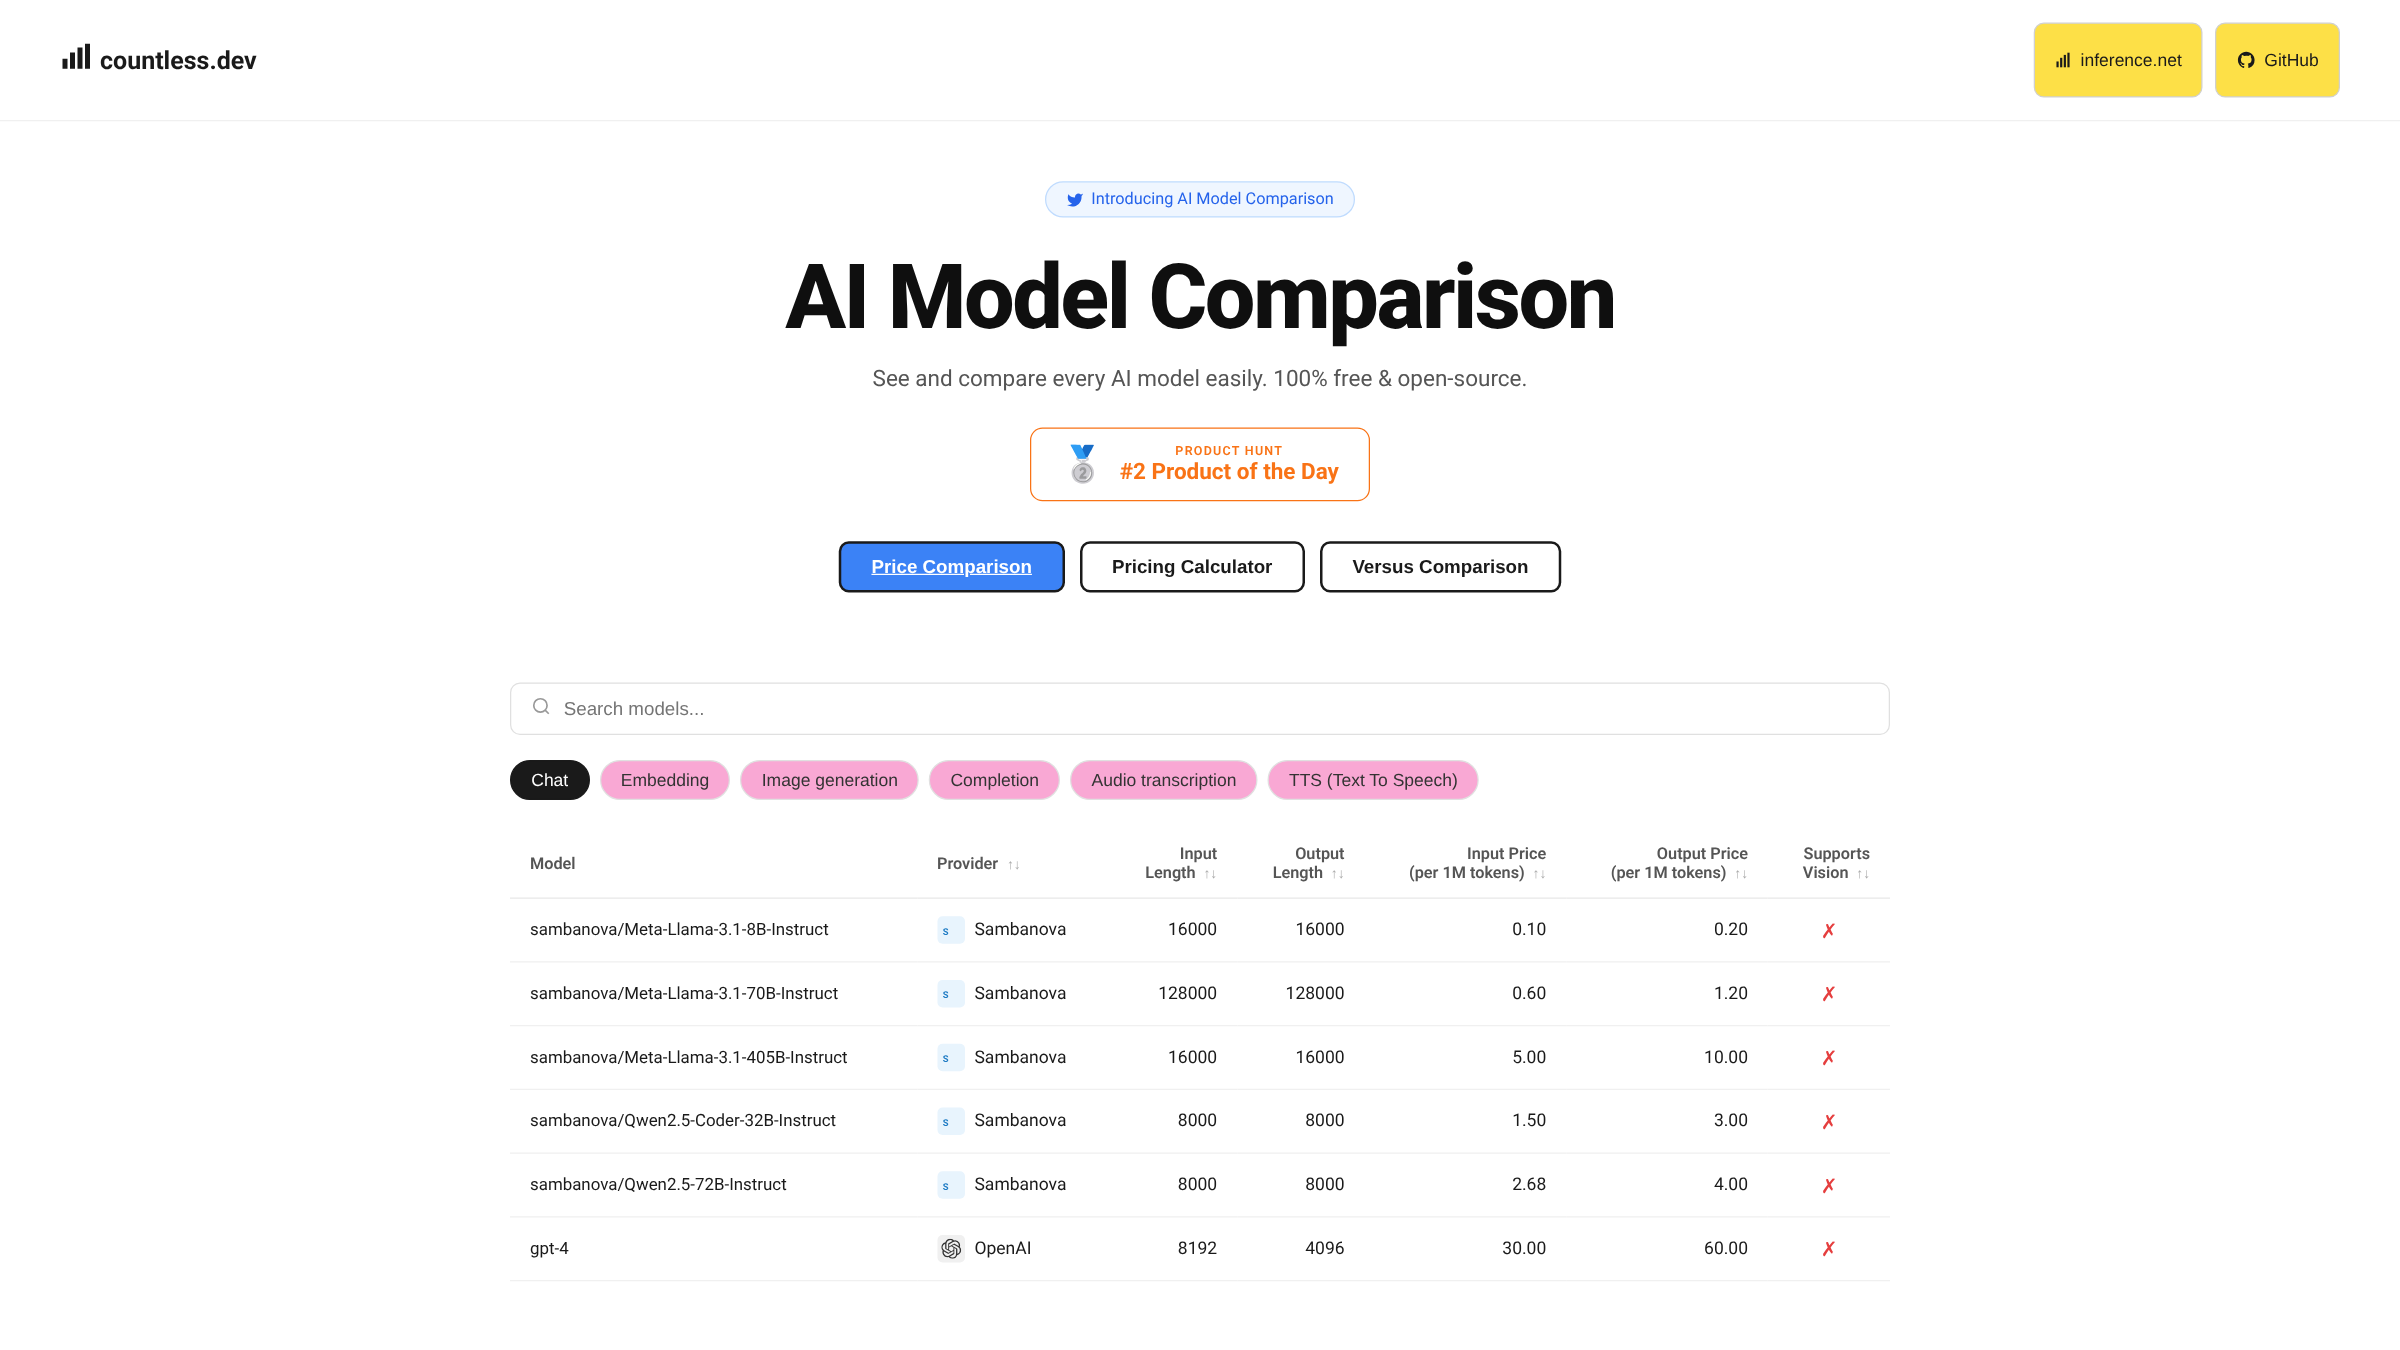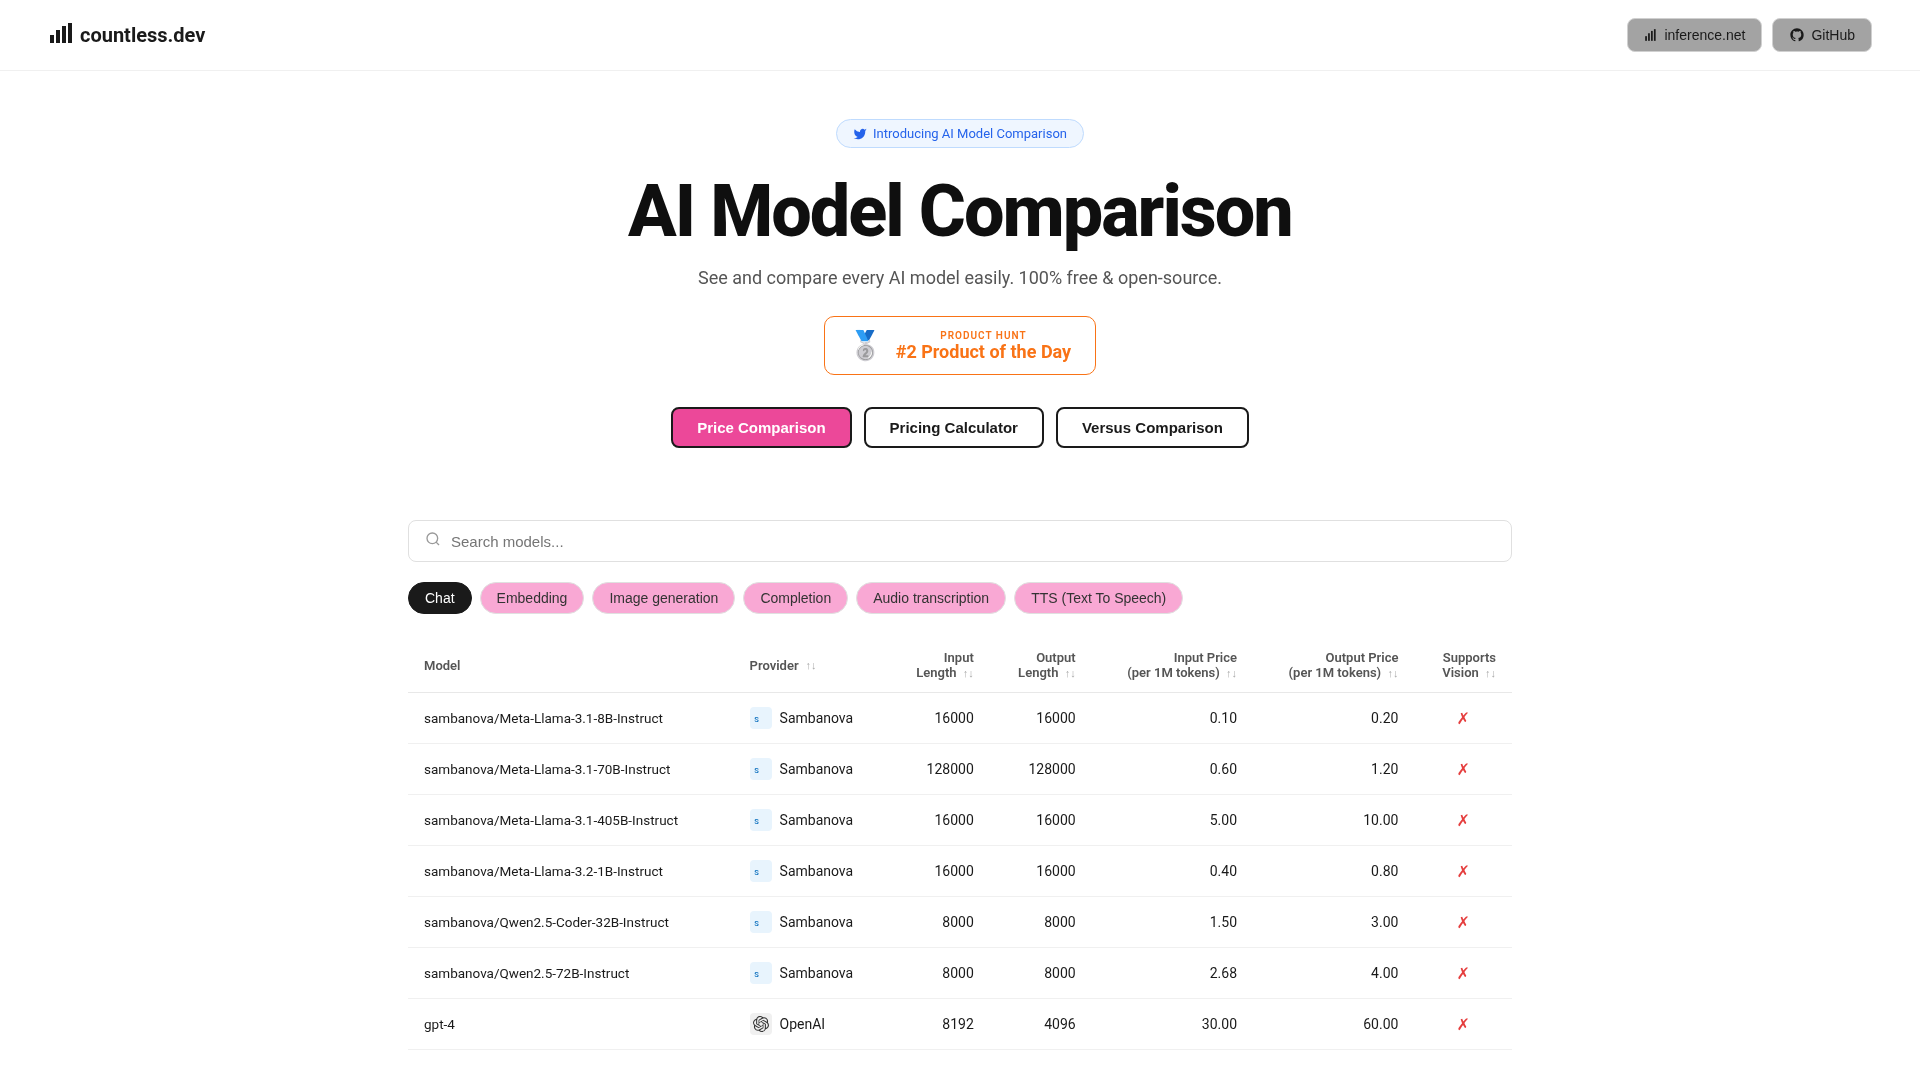--- a/index.html
+++ b/index.html
@@ -34,24 +34,24 @@
       font-size: 22px;
     }
     .header-buttons {
       display: flex;
       gap: 10px;
     }
     .header-btn {
       display: flex;
       align-items: center;
       gap: 6px;
-      padding: 8px 16px;
+      padding: 21px 16px;
       border: 1.5px solid #d0d0d0;
       border-radius: 8px;
-      background: #a3a3a3;
+      background: #fde047;
       font-size: 14px;
       font-weight: 500;
       cursor: pointer;
       color: #1a1a1a;
     }
 
     
     .hero {
       text-align: center;
       padding: 48px 20px 32px;
@@ -119,22 +119,23 @@
     }
     .nav-btn {
       padding: 10px 24px;
       border-radius: 8px;
       font-size: 15px;
       font-weight: 600;
       cursor: pointer;
       border: 2px solid #1a1a1a;
     }
     .nav-btn.active {
-      background: #ec4899;
+      background: #3b82f6;
       color: #fff;
+      text-decoration: underline;
     }
     .nav-btn.inactive {
       background: #fff;
       color: #1a1a1a;
     }
 
     
     .search-container {
       max-width: 1200px;
       margin: 0 auto 20px;
@@ -448,39 +449,20 @@
               <span>Sambanova</span>
             </div>
           </td>
           <td class="right">16000</td>
           <td class="right">16000</td>
           <td class="right">5.00</td>
           <td class="right">10.00</td>
           <td class="center"><span class="x-icon">✗</span></td>
         </tr>
         <tr>
-          <td><span class="model-name">sambanova/Meta-Llama-3.2-1B-Instruct</span></td>
-          <td>
-            <div class="provider-cell">
-              <div class="provider-logo sambanova-logo">
-      <svg width="18" height="18" viewBox="0 0 24 24" fill="none">
-        <rect width="24" height="24" rx="3" fill="#e8f4fd"></rect>
-        <text x="3" y="17" font-size="10" font-weight="bold" fill="#1e7bc4">S</text>
-      </svg>
-    </div>
-              <span>Sambanova</span>
-            </div>
-          </td>
-          <td class="right">16000</td>
-          <td class="right">16000</td>
-          <td class="right">0.40</td>
-          <td class="right">0.80</td>
-          <td class="center"><span class="x-icon">✗</span></td>
-        </tr>
-        <tr>
           <td><span class="model-name">sambanova/Qwen2.5-Coder-32B-Instruct</span></td>
           <td>
             <div class="provider-cell">
               <div class="provider-logo sambanova-logo">
       <svg width="18" height="18" viewBox="0 0 24 24" fill="none">
         <rect width="24" height="24" rx="3" fill="#e8f4fd"></rect>
         <text x="3" y="17" font-size="10" font-weight="bold" fill="#1e7bc4">S</text>
       </svg>
     </div>
               <span>Sambanova</span>

